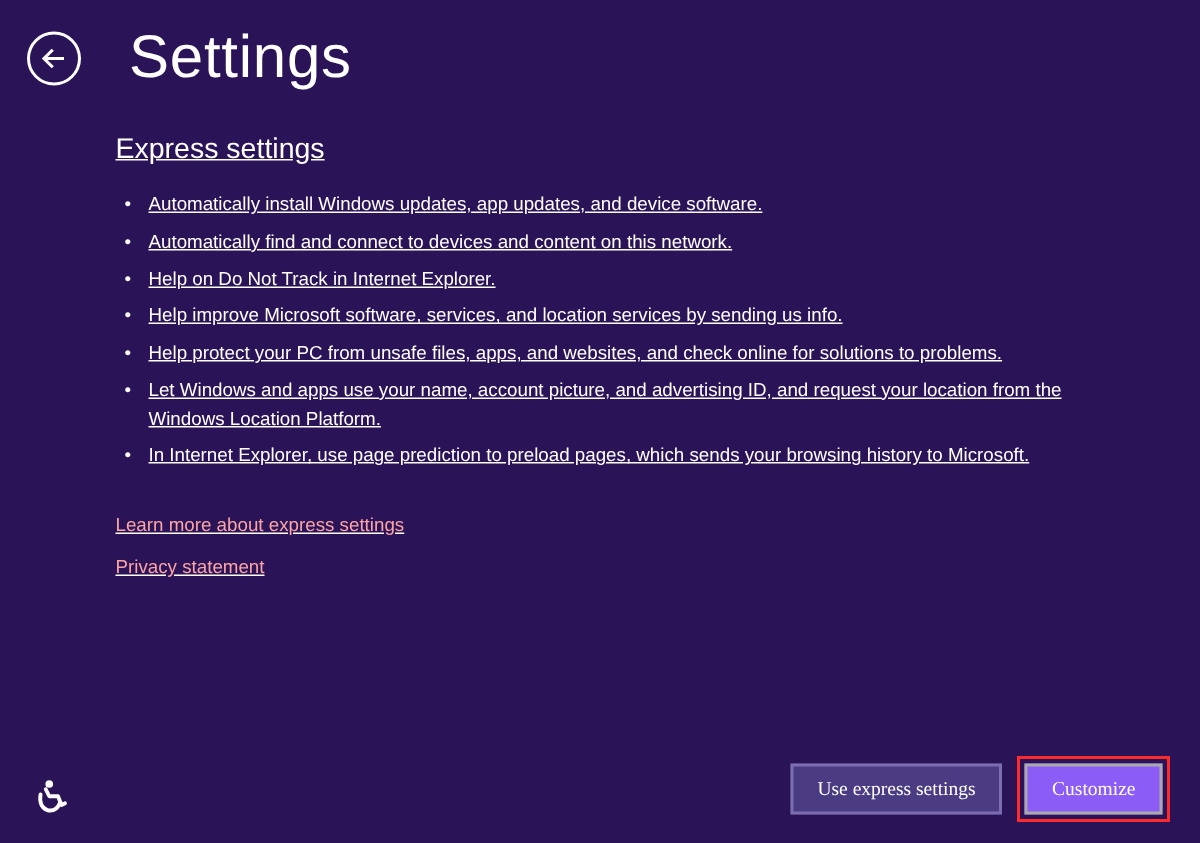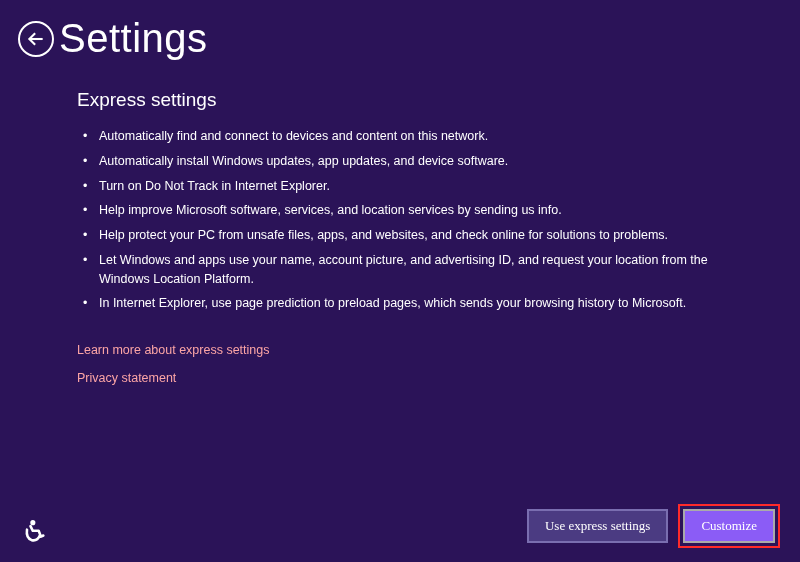--- a/index.html
+++ b/index.html
@@ -13,21 +13,21 @@
       background: #2b1358;
       font-family: "Segoe UI", Tahoma, sans-serif;
       color: #ffffff;
       overflow: hidden;
       position: relative;
     }
     .header {
       display: flex;
       align-items: center;
       padding: 16px 18px 0 18px;
-      gap: 5px;
+      gap: 32px;
     }
     .back-button {
       width: 36px;
       height: 36px;
       border: 2px solid #ffffff;
       border-radius: 50%;
       display: flex;
       align-items: center;
       justify-content: center;
       cursor: pointer;
@@ -37,20 +37,21 @@
       width: 20px;
       height: 20px;
     }
     .page-title {
       font-size: 40px;
       font-weight: 300;
       letter-spacing: 0.5px;
     }
     .content {
       padding: 28px 70px 0 77px;
+      text-decoration: underline;
     }
     .section-title {
       font-size: 19px;
       font-weight: 400;
       margin-bottom: 16px;
     }
     .intro {
       font-size: 12.5px;
       line-height: 1.5;
       margin-bottom: 14px;
@@ -135,23 +136,23 @@
       <line x1="20" y1="12" x2="5" y2="12"></line>
       <polyline points="11,5 4,12 11,19"></polyline>
     </svg>
   </div>
   <h1 class="page-title">Settings</h1>
 </div>
 
 <div class="content">
   <h2 class="section-title">Express settings</h2>
   <ul class="settings-list">
+    <li>Automatically install Windows updates, app updates, and device software.</li>
     <li>Automatically find and connect to devices and content on this network.</li>
-    <li>Automatically install Windows updates, app updates, and device software.</li>
-    <li>Turn on Do Not Track in Internet Explorer.</li>
+    <li>Help on Do Not Track in Internet Explorer.</li>
     <li>Help improve Microsoft software, services, and location services by sending us info.</li>
     <li>Help protect your PC from unsafe files, apps, and websites, and check online for solutions to problems.</li>
     <li>Let Windows and apps use your name, account picture, and advertising ID, and request your location from the Windows Location Platform.</li>
     <li>In Internet Explorer, use page prediction to preload pages, which sends your browsing history to Microsoft.</li>
   </ul>
   <div class="links">
     <a class="link">Learn more about express settings</a>
     <a class="link">Privacy statement</a>
   </div>
 </div>

